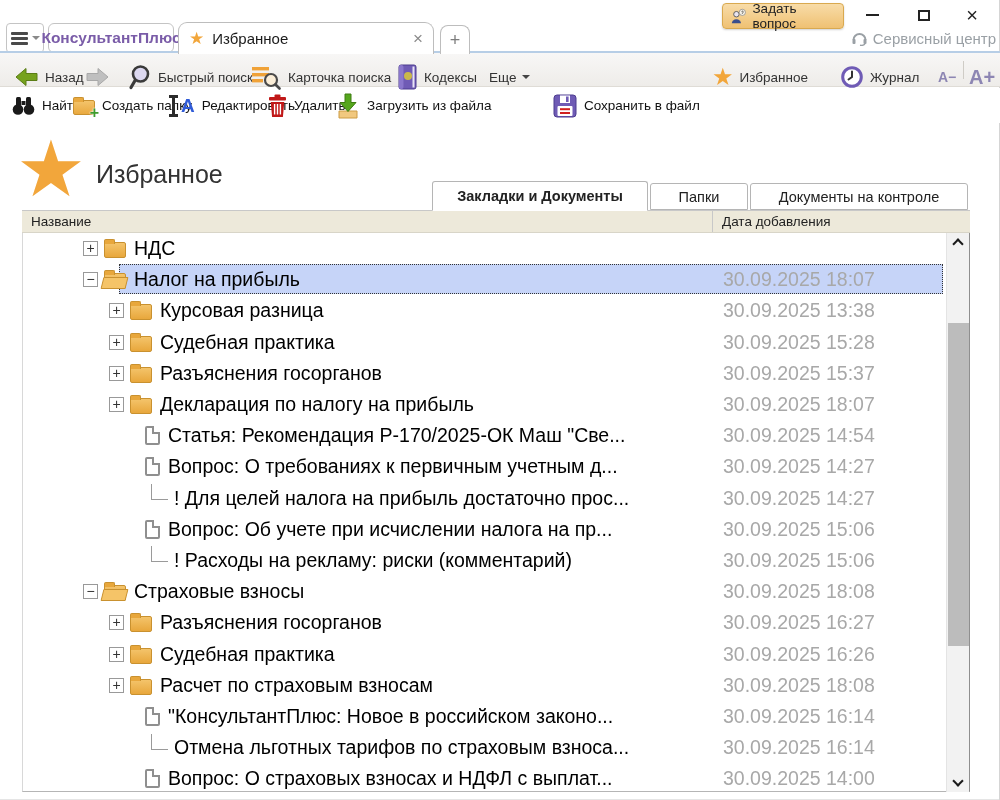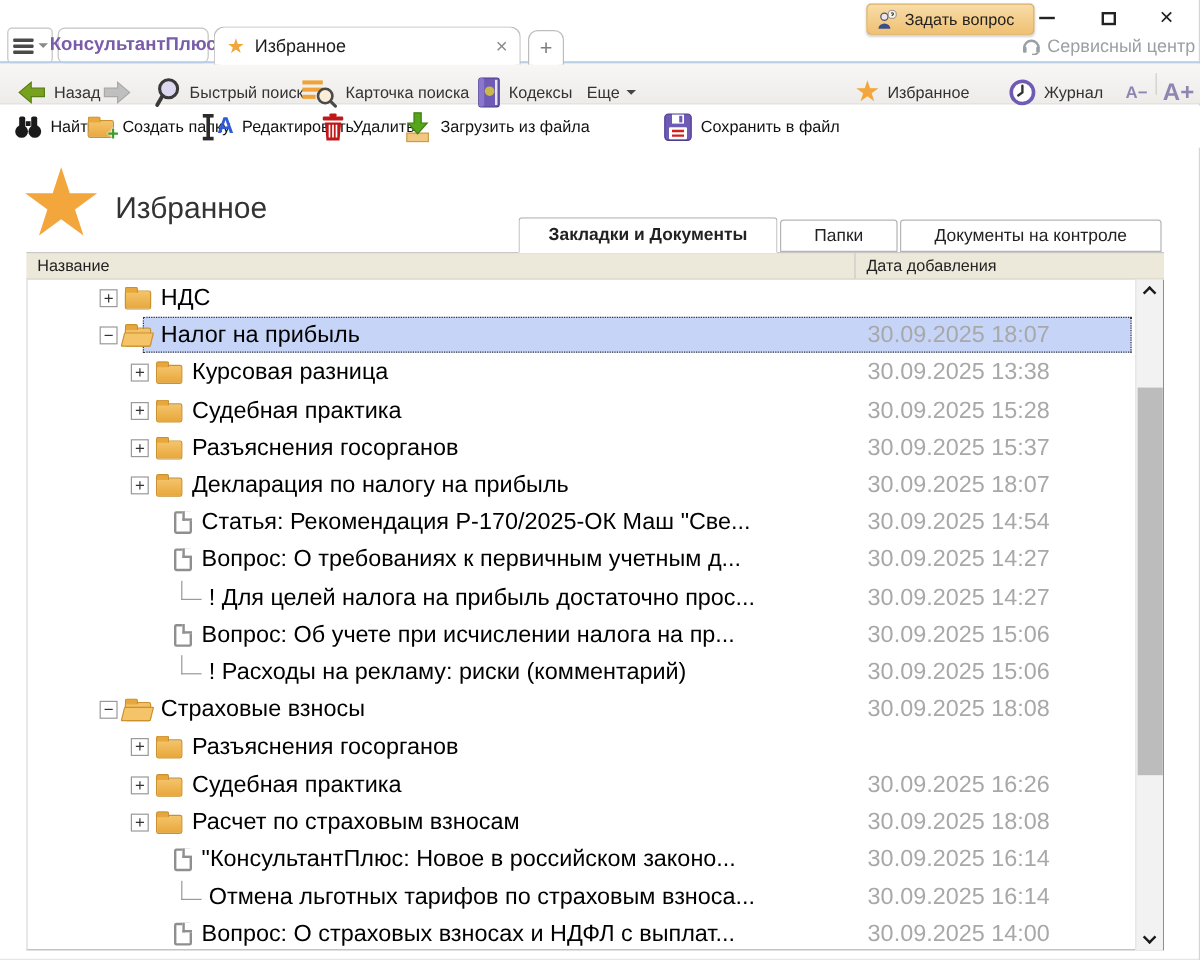--- a/index.html
+++ b/index.html
@@ -19,21 +19,21 @@
                color:#7A5CA8; font-weight:bold; font-size:15.5px; }
   .fav-tab { position:absolute; left:178px; top:22px; width:256px; height:32px; border:1px solid #bdbdbd; border-bottom:none;
              border-radius:9px 9px 0 0; background:#fff; display:flex; align-items:center; padding:0 10px; gap:8px;
              font-size:15px; color:#1a1a1a; z-index:4; }
   .fav-tab .tstar { color:#F2A63B; font-size:17px; line-height:1; }
   .fav-tab .tclose { margin-left:auto; color:#8a8a8a; font-size:17px; line-height:1; cursor:pointer; }
   .newtab { position:absolute; left:440px; top:25px; width:30px; height:29px; border:1px solid #bdbdbd; border-bottom:none;
             border-radius:8px 8px 0 0; background:#fff; color:#7d7d7d; font-size:18px; display:flex; align-items:center;
             justify-content:center; z-index:4; }
 
-  .ask-btn { position:absolute; left:722px; top:3px; width:140px; height:26px; background:linear-gradient(#F8DCA8,#EFC173);
+  .ask-btn { position:absolute; left:722px; top:3px; width:122px; height:26px; background:linear-gradient(#F8DCA8,#EFC173);
              border:1px solid #D9A94F; border-radius:4px; display:flex; align-items:center; gap:6px; padding:0 7px;
              font-size:13.5px; color:#222; box-shadow:0 1px 2px rgba(0,0,0,.18); cursor:pointer; }
 
   .winbtn { position:absolute; top:4px; width:32px; height:22px; display:flex; align-items:center; justify-content:center; cursor:pointer; }
   .g-min { width:13px; height:2px; background:#222; }
   .g-max { width:12px; height:11px; border:2px solid #222; }
   .g-close { font-size:20px; color:#222; line-height:1; }
 
   .service { position:absolute; right:4px; top:30px; display:flex; align-items:center; gap:5px; color:#9aa0a5; font-size:15px; }
 
@@ -379,20 +379,21 @@
       <div class="row t-folder lvl0">
     <span class="exp">−</span>
     <span class="ic ic-folder open"></span>
     <span class="lbl">Страховые взносы</span>
     <span class="rdate">30.09.2025 18:08</span>
   </div>
       <div class="row t-folder lvl1">
     <span class="exp">+</span>
     <span class="ic ic-folder"></span>
     <span class="lbl">Разъяснения госорганов</span>
+    <span class="rdate">30.09.2025 16:27</span>
   </div>
       <div class="row t-folder lvl1">
     <span class="exp">+</span>
     <span class="ic ic-folder"></span>
     <span class="lbl">Судебная практика</span>
     <span class="rdate">30.09.2025 16:26</span>
   </div>
       <div class="row t-folder lvl1">
     <span class="exp">+</span>
     <span class="ic ic-folder"></span>

